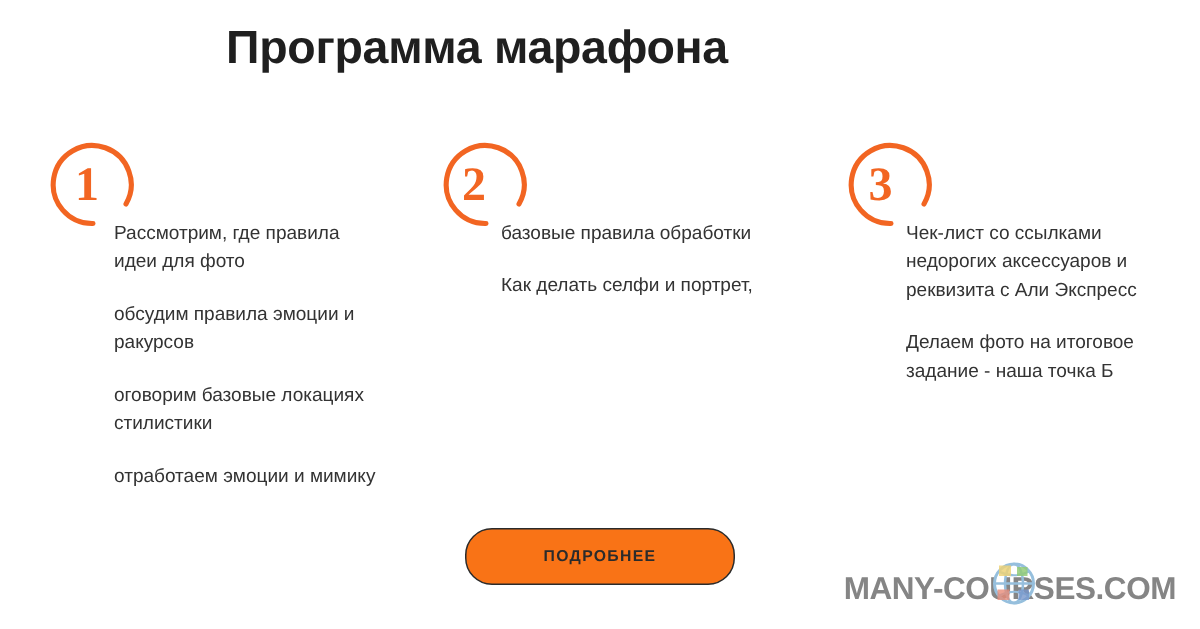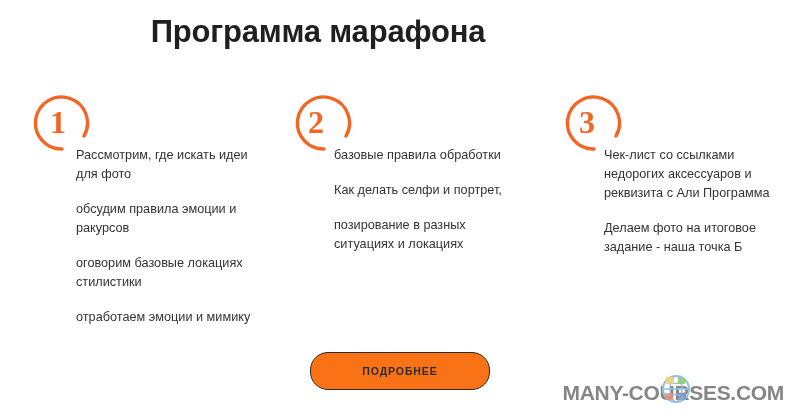--- a/index.html
+++ b/index.html
@@ -151,50 +151,49 @@
   <div class="columns">
 
     <div class="column col-1">
       <div class="num-wrap">
         <svg class="arc" viewBox="0 0 62 62">
           <path d="M56 44 A26 26 0 1 0 34 57" fill="none" stroke="#f26522" stroke-width="3.4" stroke-linecap="round"></path>
         </svg>
         <div class="num n1">1</div>
       </div>
       <div class="items">
-        <div class="item">Рассмотрим, где искать идеи для фото</div>
+        <div class="item">Рассмотрим, где правила идеи для фото</div>
         <div class="item">обсудим правила эмоции и ракурсов</div>
         <div class="item">оговорим базовые локациях стилистики</div>
         <div class="item">отработаем эмоции и мимику</div>
       </div>
     </div>
 
     <div class="column col-2">
       <div class="num-wrap">
         <svg class="arc" viewBox="0 0 62 62">
           <path d="M56 44 A26 26 0 1 0 34 57" fill="none" stroke="#f26522" stroke-width="3.4" stroke-linecap="round"></path>
         </svg>
         <div class="num n2">2</div>
       </div>
       <div class="items">
         <div class="item">базовые правила обработки</div>
         <div class="item">Как делать селфи и портрет,</div>
-        <div class="item">позирование в разных ситуациях и локациях</div>
       </div>
     </div>
 
     <div class="column col-3">
       <div class="num-wrap">
         <svg class="arc" viewBox="0 0 62 62">
           <path d="M56 44 A26 26 0 1 0 34 57" fill="none" stroke="#f26522" stroke-width="3.4" stroke-linecap="round"></path>
         </svg>
         <div class="num n3">3</div>
       </div>
       <div class="items">
-        <div class="item">Чек-лист со ссылками недорогих аксессуаров и реквизита с Али Программа</div>
+        <div class="item">Чек-лист со ссылками недорогих аксессуаров и реквизита с Али Экспресс</div>
         <div class="item">Делаем фото на итоговое задание - наша точка Б</div>
       </div>
     </div>
 
   </div>
 
   <div class="cta-wrap">
     <div class="cta-button">ПОДРОБНЕЕ</div>
   </div>
 

